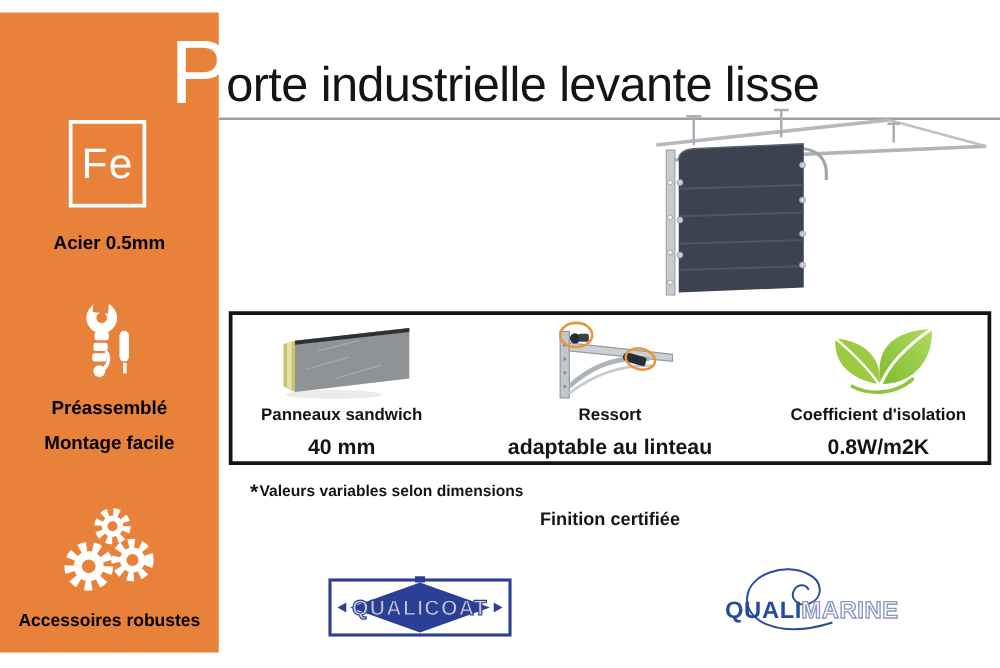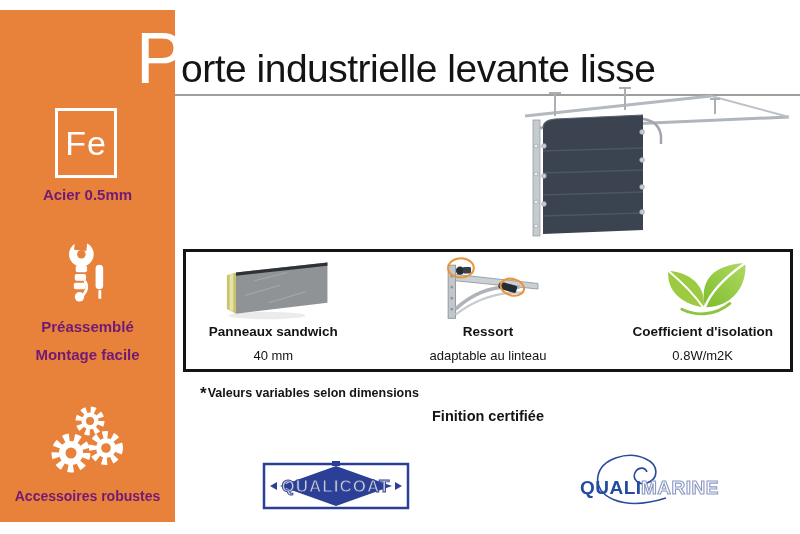--- a/index.html
+++ b/index.html
@@ -1,24 +1,24 @@
 <!DOCTYPE html>
 <html><head>
 <meta charset="utf-8">
 <style>
   html,body{margin:0;padding:0;background:#ffffff;}
   body{width:800px;height:534px;position:relative;overflow:hidden;
        font-family:"Liberation Sans",sans-serif;color:#141414;}
 
   
   .sidebar{position:absolute;left:0;top:10px;width:175px;height:512px;background:#E8813A;}
-  .fe-box{position:absolute;left:55px;top:98px;width:56px;height:64px;
+  .fe-box{position:absolute;left:55px;top:86px;width:56px;height:64px;
           border:3px solid #ffffff;display:flex;align-items:center;justify-content:center;}
   .fe-box span{font-size:34px;color:#ffffff;font-weight:400;letter-spacing:1px;}
-  .side-label{position:absolute;left:0;width:175px;text-align:center;color:#701a75;
+  .side-label{position:absolute;left:0;width:175px;text-align:center;color:#000000;
               font-weight:bold;font-size:15px;}
   .lbl-acier{top:176px;}
   .lbl-pre{top:308px;}
   .lbl-mont{top:336px;}
   .lbl-acc{top:478px;font-size:14px;}
   .icon-tools{position:absolute;left:56px;top:230px;width:64px;height:72px;}
   .icon-gears{position:absolute;left:46px;top:396px;width:84px;height:76px;}
 
   
   .title-initial{position:absolute;left:136px;top:22px;font-size:72px;line-height:1;
@@ -30,21 +30,21 @@
   
   .door-art{position:absolute;left:503px;top:84px;width:292px;height:160px;}
 
   
   .feature-box{position:absolute;left:183px;top:249px;width:610px;height:123px;
                border:3px solid #141414;box-sizing:border-box;background:#ffffff;
                display:flex;flex-direction:row;gap:40px;}
   .feature-col{flex:1 1 25%;display:flex;flex-direction:column;align-items:center;}
   .feature-icon{height:66px;margin-top:4px;display:flex;align-items:center;justify-content:center;}
   .feature-name{font-size:13.5px;font-weight:bold;margin-top:2px;white-space:nowrap;}
-  .feature-value{font-size:13px;font-weight:normal;margin-top:9px;white-space:nowrap;}
+  .feature-value{font-size:17px;font-weight:bold;margin-top:9px;white-space:nowrap;}
   .swatch{width:80px;height:50px;background:#7F7F7F;}
 
   
   .footnote{position:absolute;left:200px;top:384px;font-size:12.5px;font-weight:bold;}
   .footnote .star{font-size:17px;vertical-align:-2px;margin-right:1px;}
   .cert-heading{position:absolute;left:338px;top:408px;width:300px;text-align:center;
                 font-size:14.5px;font-weight:bold;}
   .logo-qualicoat{position:absolute;left:262px;top:460px;width:148px;height:52px;}
   .logo-qualimarine{position:absolute;left:556px;top:452px;width:164px;height:62px;}
 </style>

